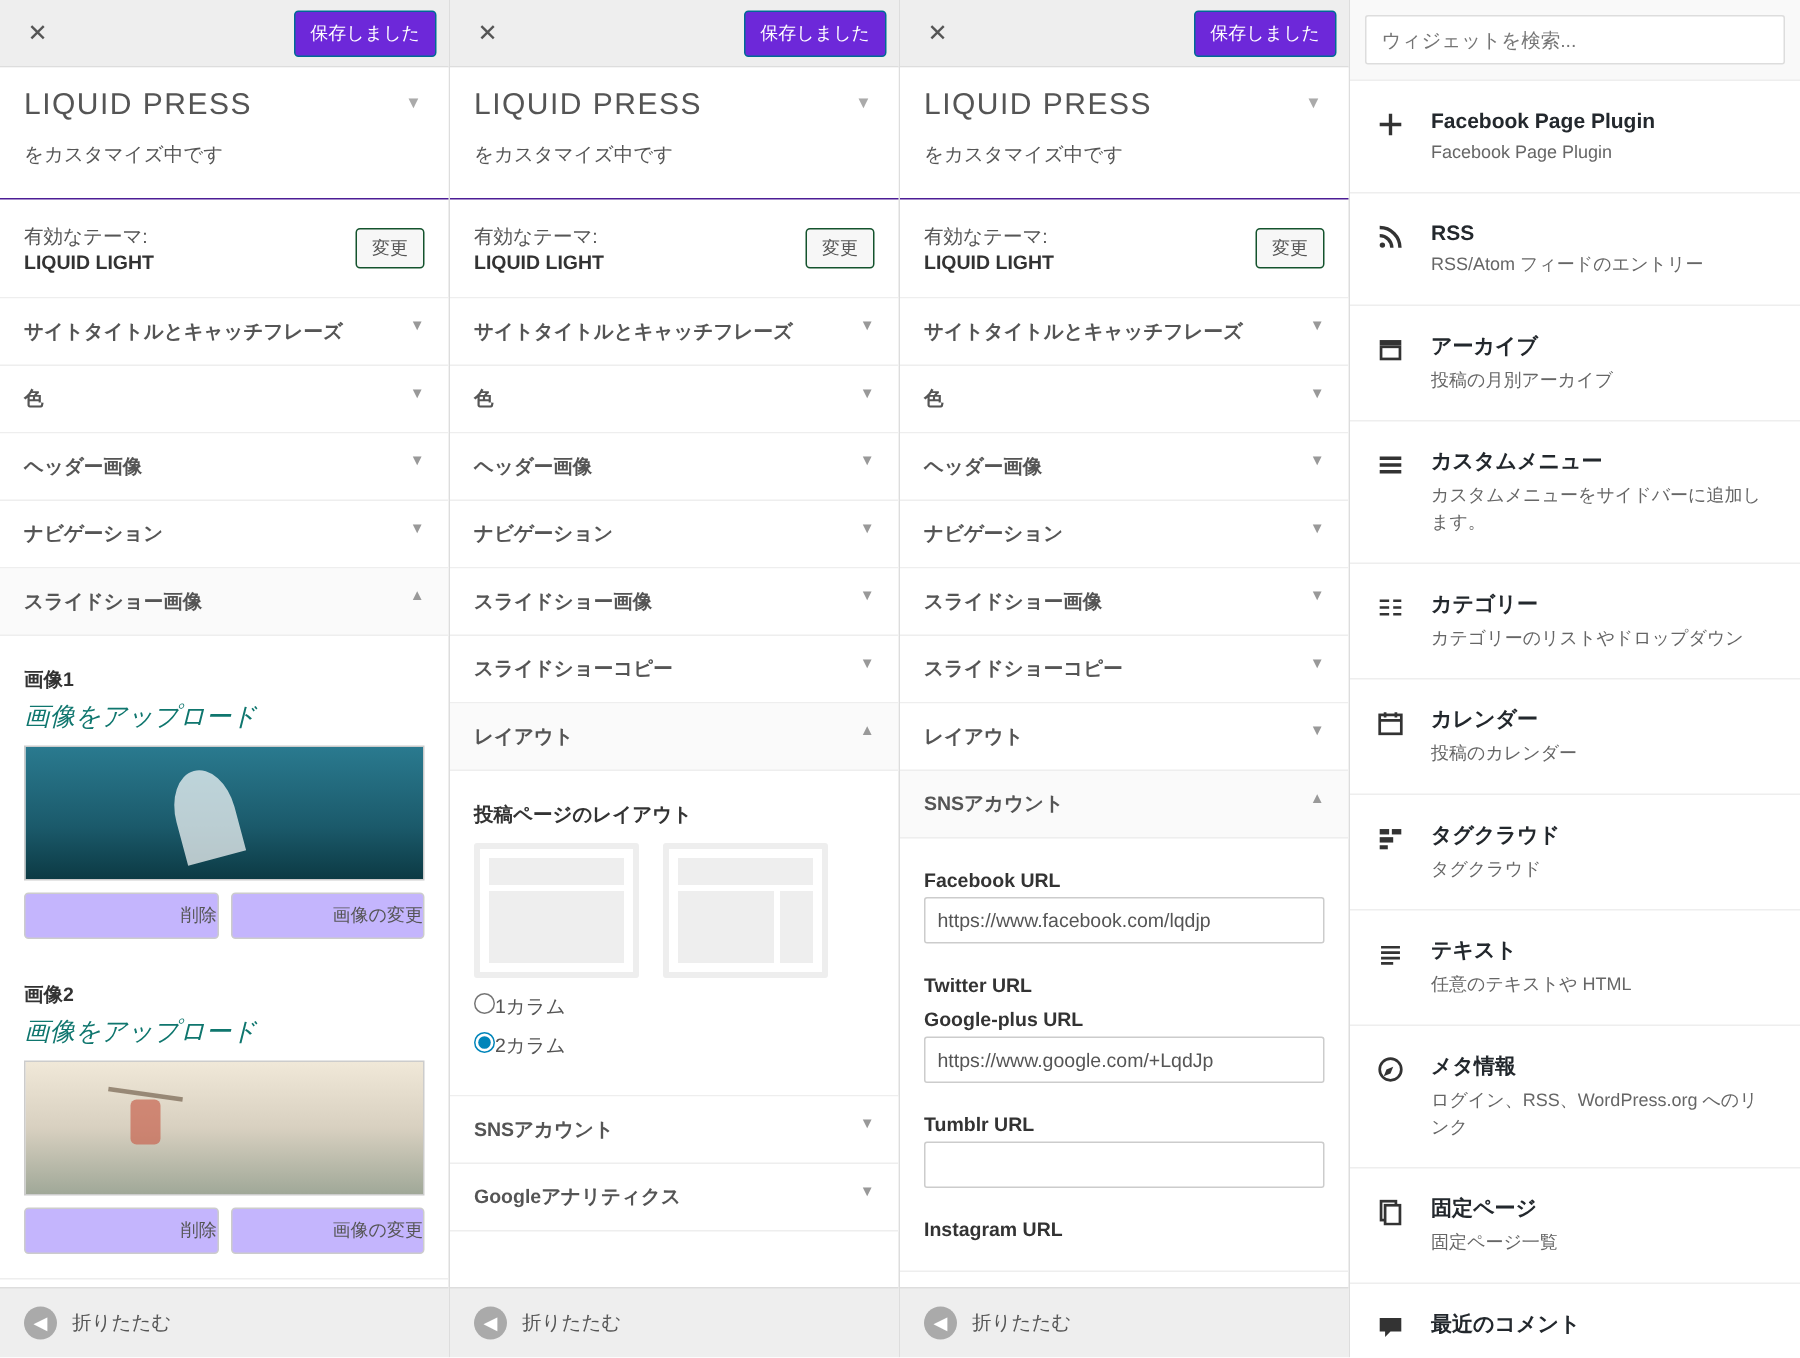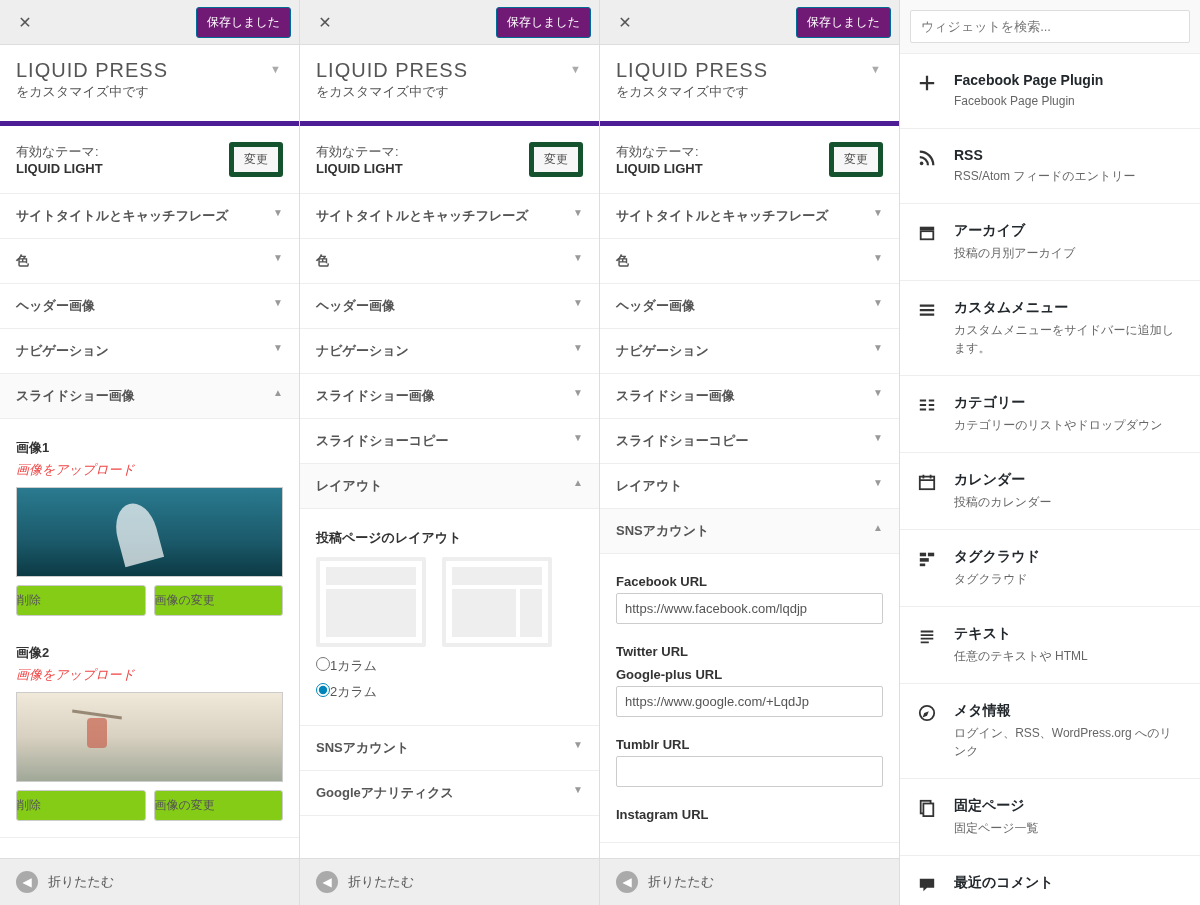--- a/index.html
+++ b/index.html
@@ -1,43 +1,43 @@
 <!DOCTYPE html>
 <html><head>
 <meta charset="utf-8">
 <style>
 *{box-sizing:border-box;margin:0;padding:0;font-family:-apple-system,BlinkMacSystemFont,"Hiragino Kaku Gothic ProN","Hiragino Sans",Meiryo,sans-serif}
 body{background:#fff;width:1200px;height:905px;overflow:hidden;display:flex}
 .panel{width:300px;border-right:1px solid #ddd;display:flex;flex-direction:column;height:905px;background:#fff}
 .wpanel{width:300px;display:flex;flex-direction:column;height:905px;background:#fff}
 .topbar{background:#eee;height:45px;display:flex;align-items:center;justify-content:space-between;padding:0 8px;border-bottom:1px solid #ddd}
 .close{width:34px;height:34px;display:flex;align-items:center;justify-content:center;font-size:16px;color:#555;cursor:pointer}
-.saved{background:#701a75;color:#fff;font-size:12px;padding:6px 10px;border:1px solid #006a95;border-radius:3px}
-.titleblock{padding:14px 16px 20px;border-bottom:5px solid #4c1d95;background:#fff;position:relative}
+.saved{background:#6d28d9;color:#fff;font-size:12px;padding:6px 10px;border:1px solid #006a95;border-radius:3px}
+.titleblock{padding:14px 16px 20px;border-bottom:1px solid #4c1d95;background:#fff;position:relative}
 .brand{font-size:20px;font-weight:300;letter-spacing:1px;color:#555}
-.subtitle{font-size:13px;color:#555;margin-top:1px}
+.subtitle{font-size:13px;color:#555;margin-top:12px}
 .caret{position:absolute;right:18px;top:18px;font-size:11px;color:#aaa}
 .theme{display:flex;align-items:center;justify-content:space-between;padding:16px;border-bottom:1px solid #eee}
 .theme-l{font-size:13px;color:#555}
 .theme-name{font-weight:600;color:#333}
-.chg{border:5px solid #14532d;background:#f7f7f7;padding:4px 10px;font-size:12px;border-radius:3px;color:#555}
+.chg{border:1px solid #14532d;background:#f7f7f7;padding:4px 10px;font-size:12px;border-radius:3px;color:#555}
 .section{display:flex;align-items:flex-start;justify-content:space-between;padding:13px 16px;border-bottom:1px solid #eee;font-size:13px;font-weight:600;color:#555;background:#fff;cursor:pointer}
 .section.expanded{background:#fafafa}
 .tri{font-size:10px;color:#999}
 .content{padding:12px 16px 16px;border-bottom:1px solid #eee}
 .label{font-size:13px;font-weight:600;color:#333;margin:8px 0 4px}
-.hint{font-size:13px;font-style:italic;color:#ef4444;margin-bottom:8px}
+.hint{font-size:17px;font-style:italic;color:#0f766e;margin-bottom:8px}
 .imgplace{width:100%;height:90px;background:#888;border:1px solid #ccc;display:block;position:relative;overflow:hidden;margin-bottom:8px}
 .water{background:linear-gradient(180deg,#2a7a8f 0%,#1b5a6b 60%,#0c3a44 100%)}
 .water::after{content:"";position:absolute;width:40px;height:60px;background:rgba(255,255,255,0.7);left:100px;top:15px;border-radius:50% 50% 0 0;transform:rotate(-15deg)}
 .jump{background:linear-gradient(180deg,#f0e8d8 0%,#d8d0c0 50%,#a0a898 100%)}
 .jump::after{content:"";position:absolute;width:20px;height:30px;background:rgba(200,100,80,0.7);left:70px;top:25px;border-radius:4px}
 .jump::before{content:"";position:absolute;width:50px;height:3px;background:rgba(100,80,60,0.6);left:55px;top:20px;transform:rotate(8deg)}
 .btnrow{display:flex;gap:8px}
-.btnrow .btn{flex:1;border:1px solid #ccc;background:#84cc16;padding:6px 0;font-size:12px;border-radius:3px;color:#555;text-align:left;cursor:pointer}
+.btnrow .btn{flex:1;border:1px solid #ccc;background:#c4b5fd;padding:6px 0;font-size:12px;border-radius:3px;color:#555;text-align:right;cursor:pointer}
 .layouts{display:flex;gap:16px;margin:10px 0}
 .layopt{width:110px;height:90px;border:4px solid #eee;border-radius:2px;display:flex;flex-direction:column;padding:6px;gap:4px}
 .lay-top{background:#eee;height:18px}
 .lay-body{display:flex;gap:4px;flex:1}
 .lay-main{background:#eee;flex:1}
 .lay-side{background:#eee;width:22px}
 .radio{display:flex;align-items:flex-start;gap:0;margin:8px 0;font-size:13px;color:#555}
 .radio input{width:14px;height:14px;accent-color:#0085ba}
 .txtinput{width:100%;border:1px solid #ccc;padding:7px 8px;font-size:13px;color:#555;margin-bottom:12px;border-radius:2px}
 .footer{margin-top:auto;background:#eee;padding:12px 16px;display:flex;align-items:center;gap:10px;font-size:13px;color:#555;border-top:1px solid #ddd}

